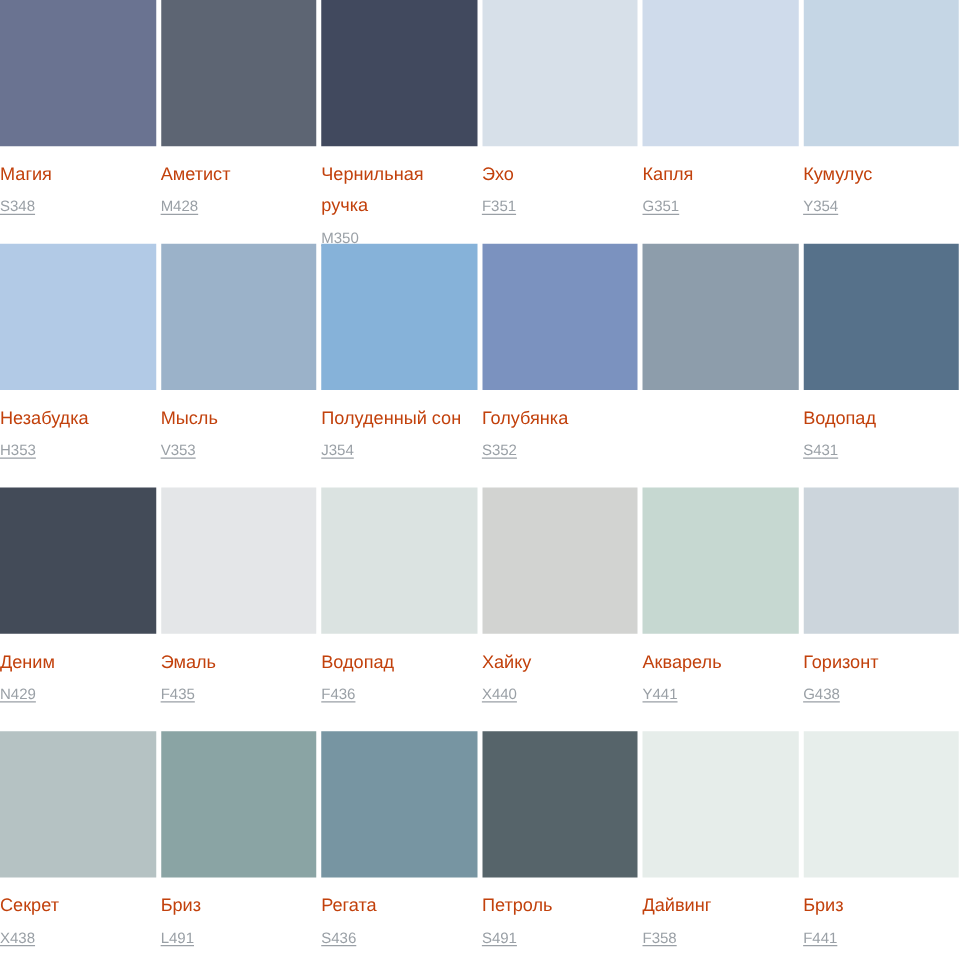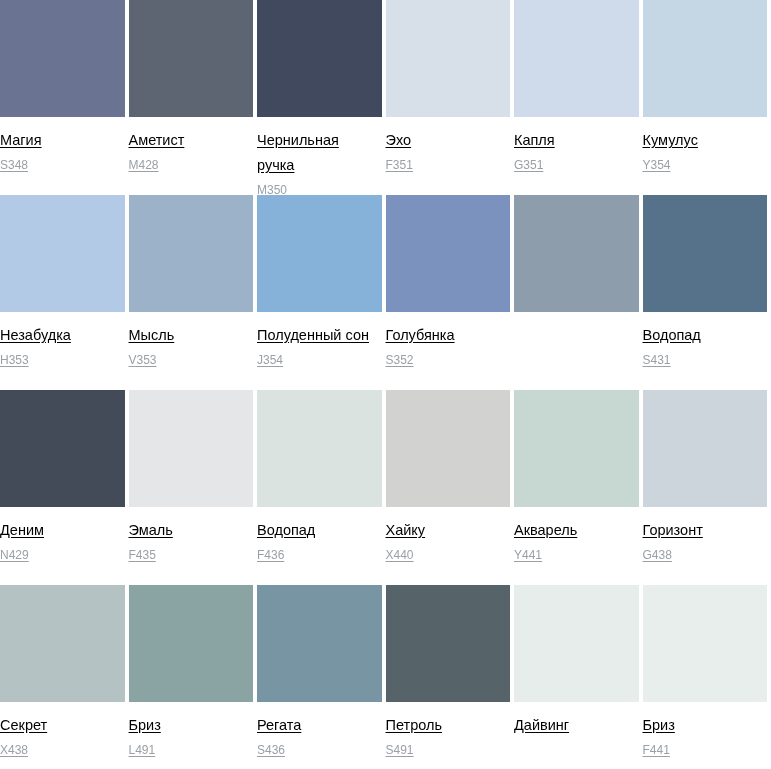--- a/index.html
+++ b/index.html
@@ -47,22 +47,21 @@
 
   .card-info {
     padding-top: 11px;
     display: flex;
     flex-direction: column;
     line-height: 25px;
   }
 
   .color-name {
     font-size: 14.5px;
-    color: #000000;
-    text-decoration: underline;
+    color: #c2410c;
     text-underline-offset: 2px;
     cursor: pointer;
     word-wrap: break-word;
     max-width: 120px;
   }
 
   .color-code {
     font-size: 12px;
     color: #9aa0a6;
     text-decoration: underline;
@@ -228,20 +227,21 @@
         <div class="swatch" style="background: rgb(86, 100, 106);"></div>
         <div class="card-info">
           <a class="color-name">Петроль</a>
           <a class="color-code">S491</a>
         </div>
       </div>
       <div class="color-card">
         <div class="swatch" style="background: rgb(230, 237, 234);"></div>
         <div class="card-info">
           <a class="color-name">Дайвинг</a>
+          <a class="color-code">F358</a>
         </div>
       </div>
       <div class="color-card">
         <div class="swatch" style="background: rgb(231, 238, 235);"></div>
         <div class="card-info">
           <a class="color-name">Бриз</a>
           <a class="color-code">F441</a>
         </div>
       </div>
     </div>

